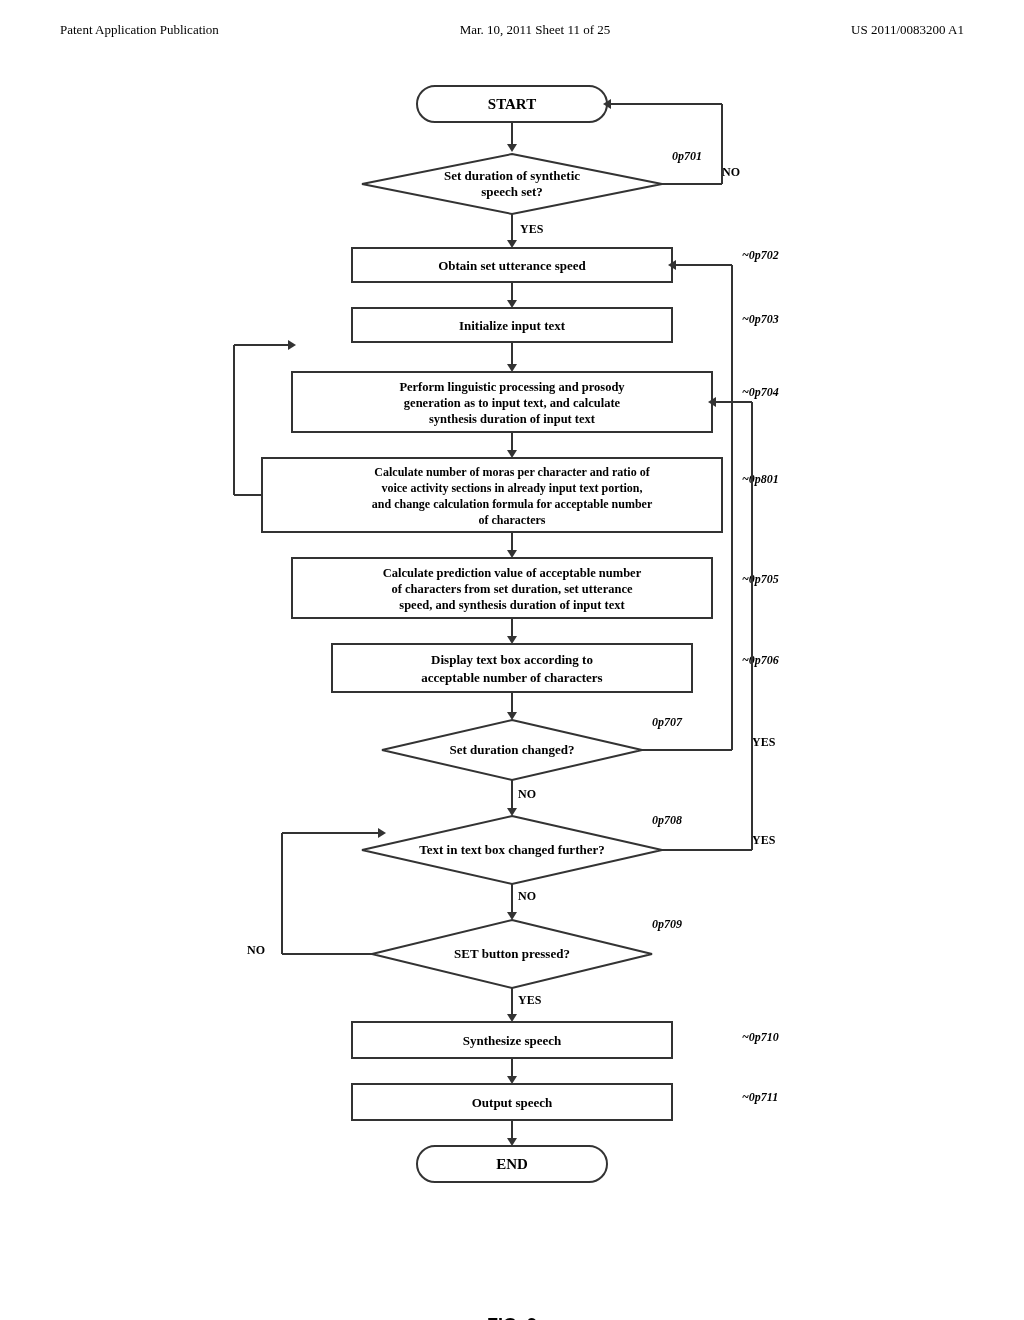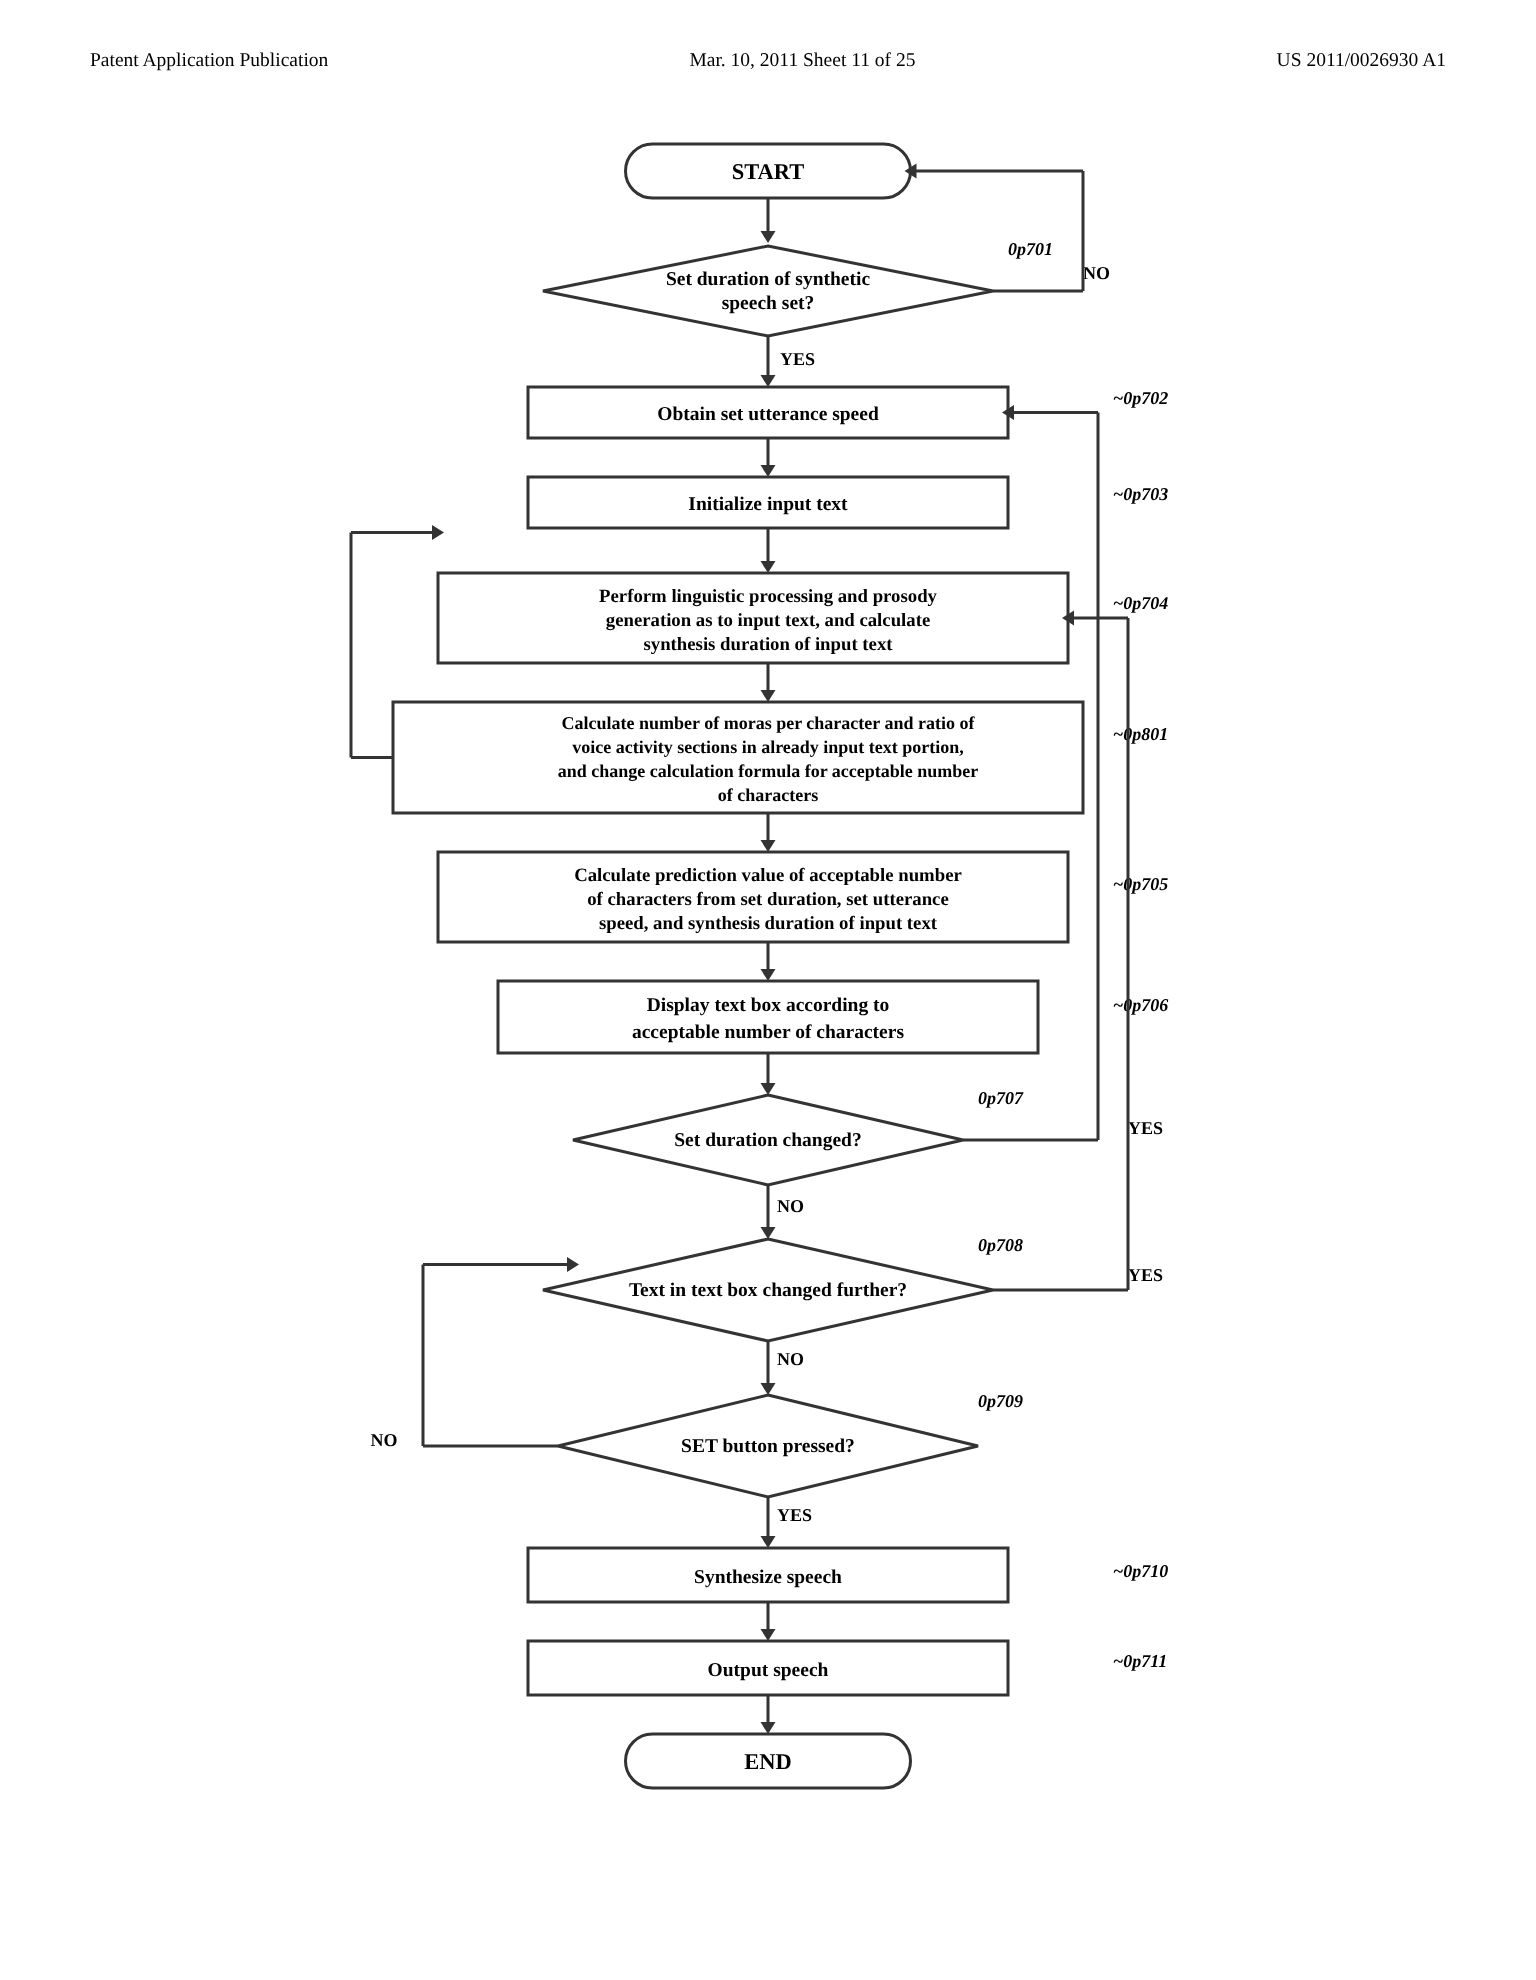--- a/index.html
+++ b/index.html
@@ -8,21 +8,21 @@
       font-family: 'Times New Roman', Times, serif;
       width: 1024px;
       min-height: 1320px;
       position: relative;
     }
 
     .page-header {
       display: flex;
       justify-content: space-between;
       align-items: center;
-      padding: 32px 60px 8px 60px;
+      padding: 22px 60px 8px 60px;
       font-size: 13px;
       border-bottom: none;
     }
 
     .diagram-container {
       display: flex;
       flex-direction: column;
       align-items: center;
       padding: 30px 60px 20px 60px;
       position: relative;
@@ -42,21 +42,21 @@
       margin-top: 35px;
       font-family: Arial, sans-serif;
     }
   </style>
 </head>
 <body>
 
 <div class="page-header">
   <span>Patent Application Publication</span>
   <span>Mar. 10, 2011  Sheet 11 of 25</span>
-  <span>US 2011/0026930 A1</span>
+  <span>US 2011/0083200 A1</span>
 </div>
 
 <div class="diagram-container">
   <div class="flowchart-svg-container">
     <svg width="700" height="1200" viewBox="0 0 700 1200" xmlns="http://www.w3.org/2000/svg" font-family="Times New Roman, serif">
 
       <rect x="255" y="10" width="190" height="36" rx="18" ry="18" fill="white" stroke="#333" stroke-width="2"></rect>
       <text x="350" y="33" text-anchor="middle" font-size="15">START</text>
 
       <line x1="350" y1="46" x2="350" y2="72" stroke="#333" stroke-width="2"></line>

